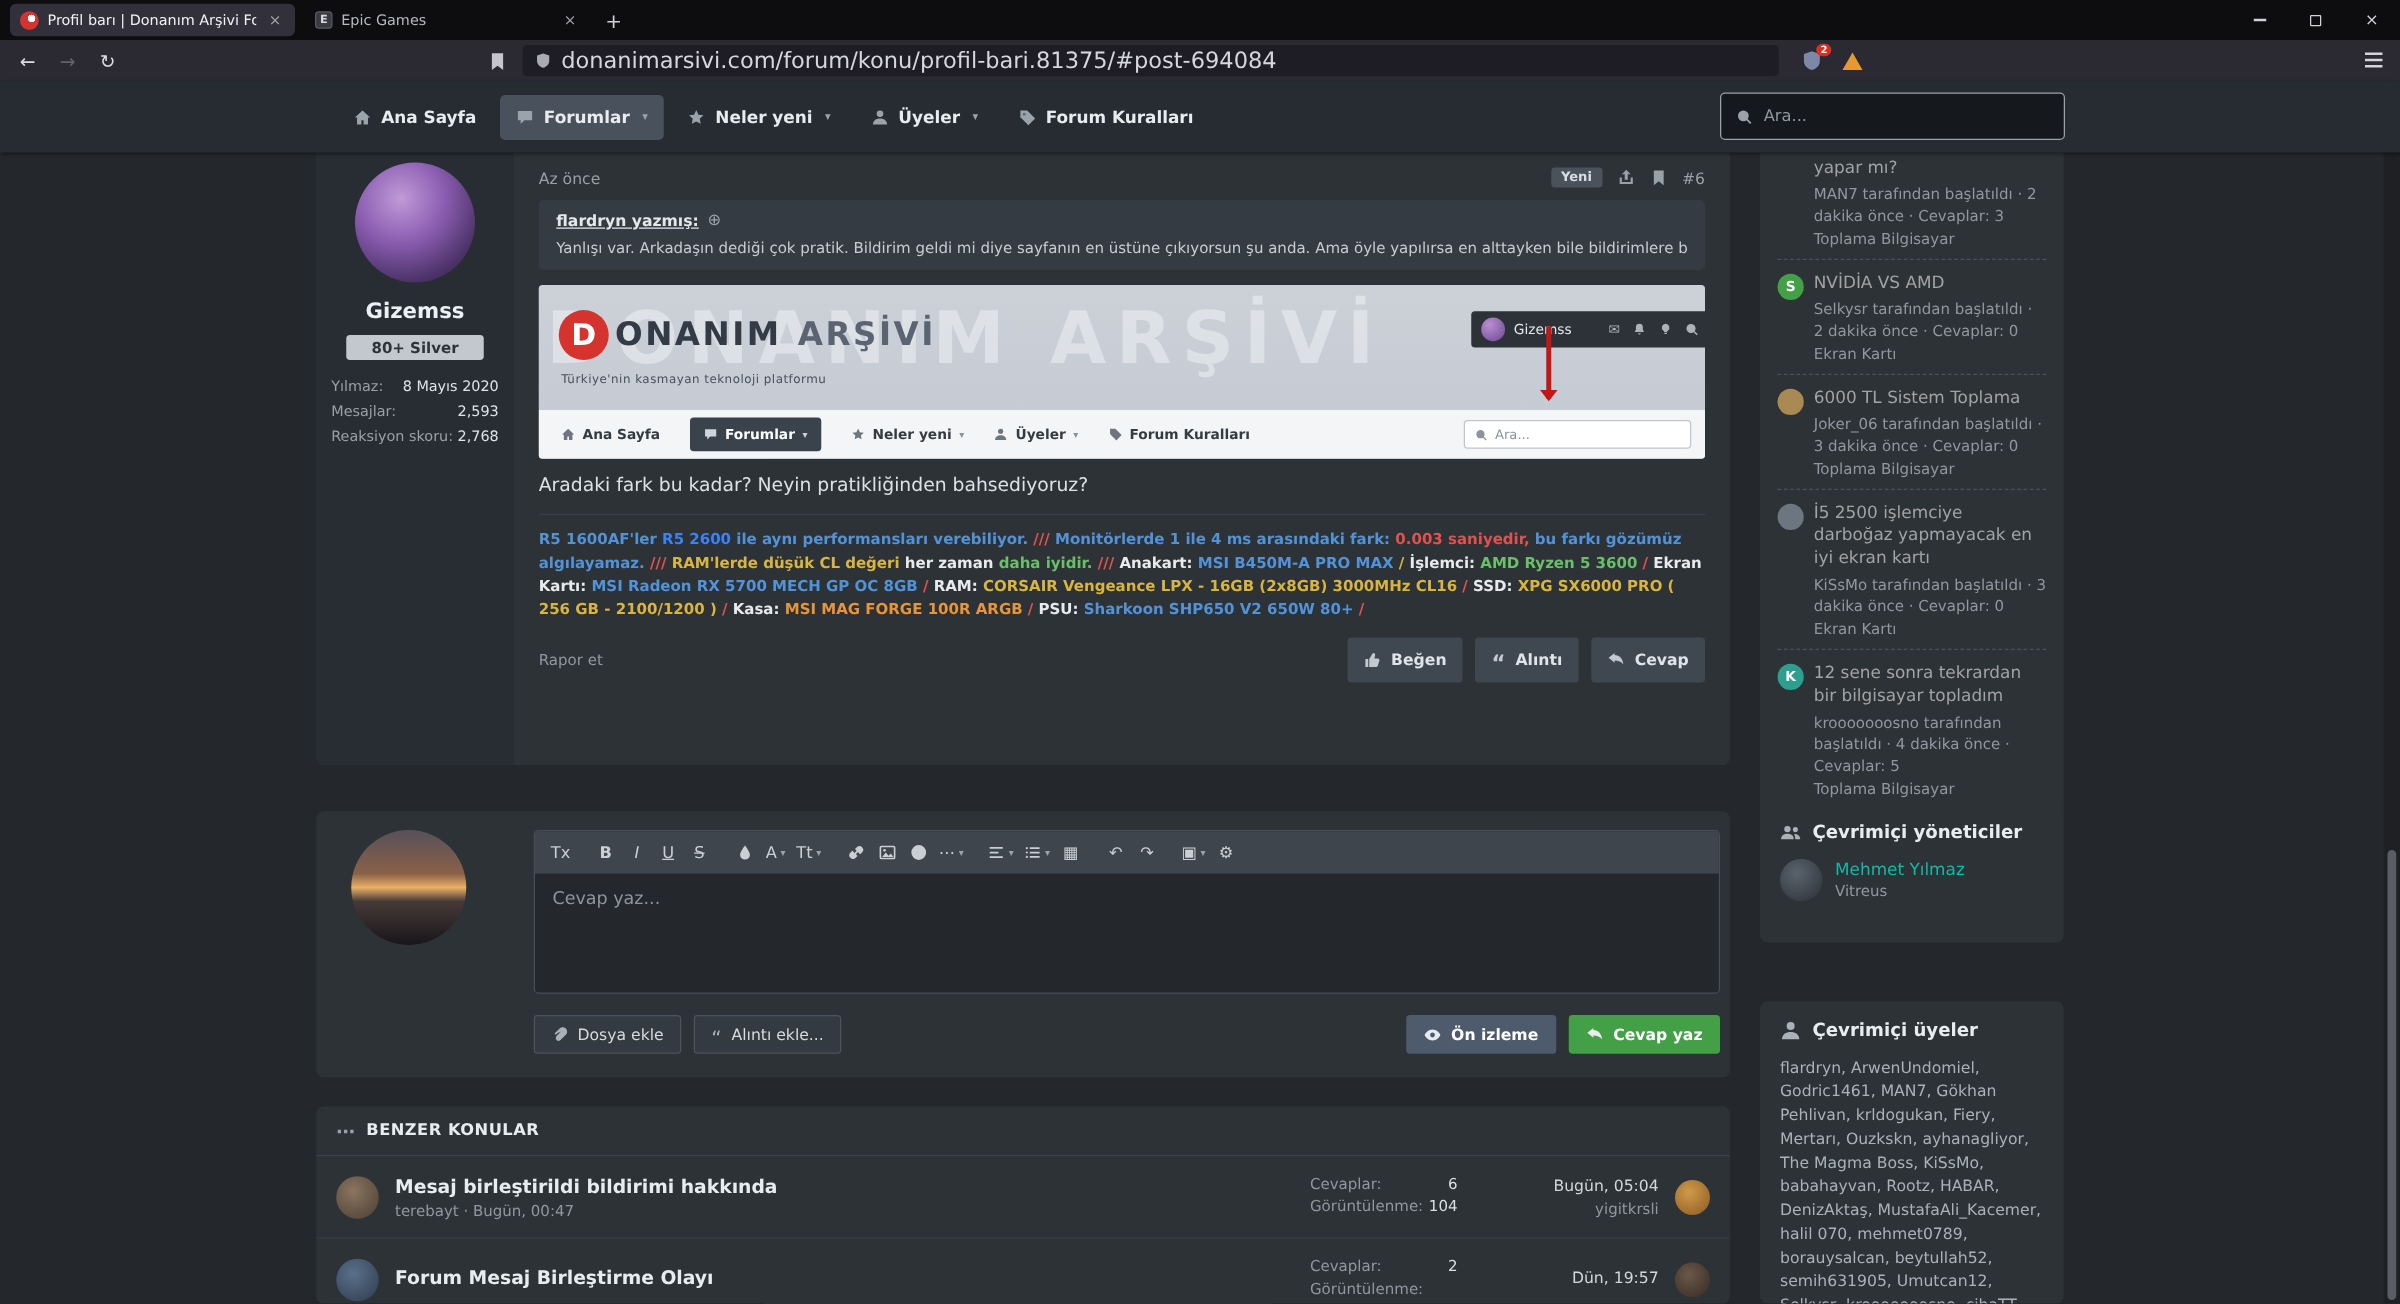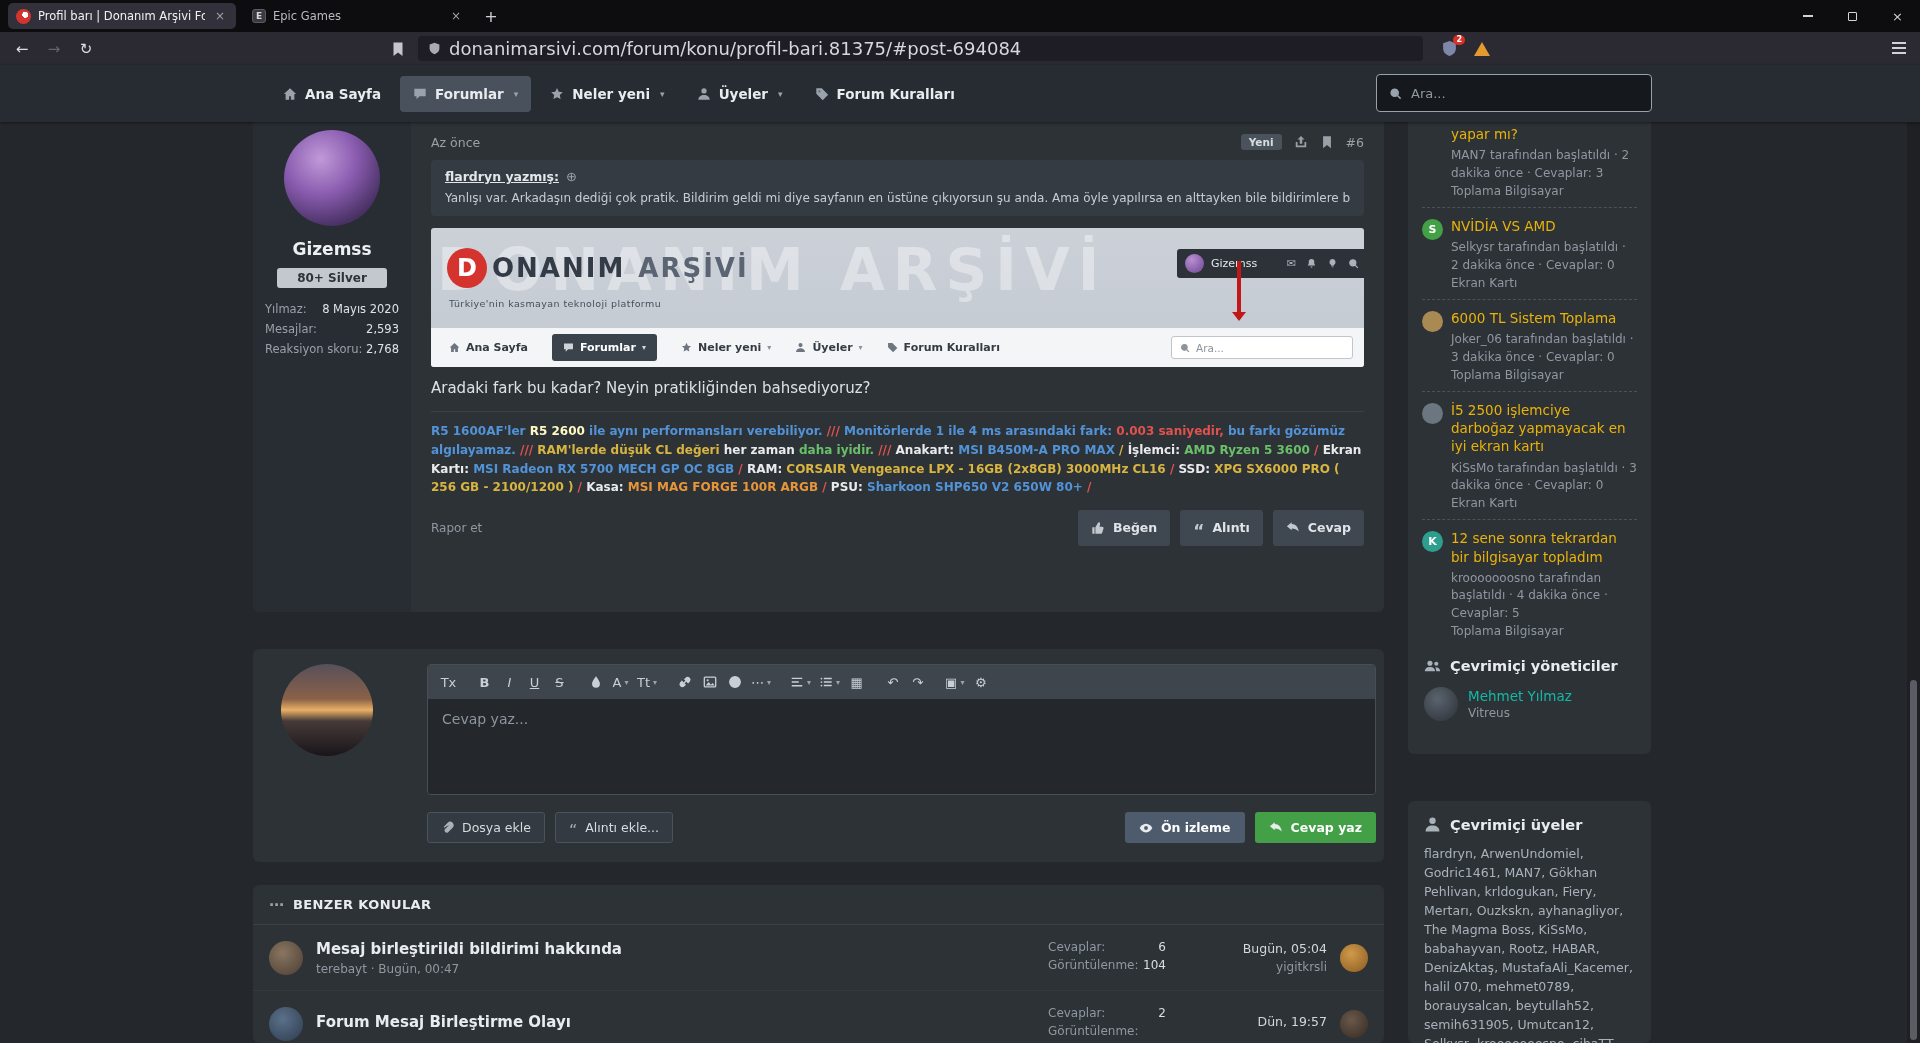--- a/index.html
+++ b/index.html
@@ -147,21 +147,21 @@
   .sr-last{font-size:12px;color:#8f97a0}
   .sr-ava2{width:28px;height:28px;border-radius:50%;flex:none}
 
   
   .side-topics{position:absolute;left:1408px;top:122px;width:243px;height:533px;background:#2d3237;border-radius:0 0 6px 6px;padding:0 14px;overflow:hidden}
   .topic{display:flex;gap:8px;padding:9px 0;border-bottom:1px dashed #4a525a}
   .topic:first-child{padding-top:3px}
   .topic:last-child{border-bottom:0}
   .t-avatar{width:21px;height:21px;border-radius:50%;flex:none;margin-top:2px;color:#fff;font-size:11px;font-weight:bold;display:flex;align-items:center;justify-content:center}
   .t-body{flex:1;min-width:0}
-  .t-title{font-size:13.5px;color:#eab308;line-height:1.35;margin-bottom:4px}
+  .t-title{font-size:13.5px;color:#a3a3a3;line-height:1.35;margin-bottom:4px}
   .t-meta{font-size:12px;color:#8f97a0;line-height:1.45;margin-bottom:2px}
   .t-cat{font-size:12px;color:#8f97a0}
 
   .side-box{position:absolute;left:1408px;width:243px;background:#2d3237;border-radius:6px;padding:15px 16px}
   #side-mods{top:643px;height:111px}
   #side-online{top:801px;height:242px;overflow:hidden}
   .sb-head{display:flex;align-items:center;gap:9px;font-size:14.5px;font-weight:bold;color:#e9ecef}
   .sb-head .hi{width:17px;color:#a9b1b9}
   .mod-item{display:flex;align-items:center;gap:10px;margin-top:13px}
   .mod-ava{width:34px;height:34px;border-radius:50%;background:radial-gradient(circle at 40% 35%,#5a636d,#2b3036)}
@@ -424,21 +424,21 @@
                 </svg>
               </span>
             <span>Ara...</span>
           </span>
         </div>
       </div>
       <div class="post-text">Aradaki fark bu kadar? Neyin pratikliğinden bahsediyoruz?</div>
       <div class="signature">
   <span class="sig-seg" style="color: rgb(82, 147, 216);">R5 1600AF'ler </span>
 
-  <span class="sig-seg" style="color: #fef9c3;">R5 2600 </span>
+  <span class="sig-seg" style="color: #3b82f6;">R5 2600 </span>
 
   <span class="sig-seg" style="color: rgb(82, 147, 216);">ile aynı performansları verebiliyor. </span>
 
   <span class="sig-seg" style="color: rgb(224, 82, 78);">/// </span>
 
   <span class="sig-seg" style="color: rgb(82, 147, 216);">Monitörlerde 1 ile 4 ms arasındaki fark: </span>
 
   <span class="sig-seg" style="color: rgb(224, 82, 78);">0.003 saniyedir, </span>
 
   <span class="sig-seg" style="color: rgb(82, 147, 216);">bu farkı gözümüz algılayamaz. </span>

